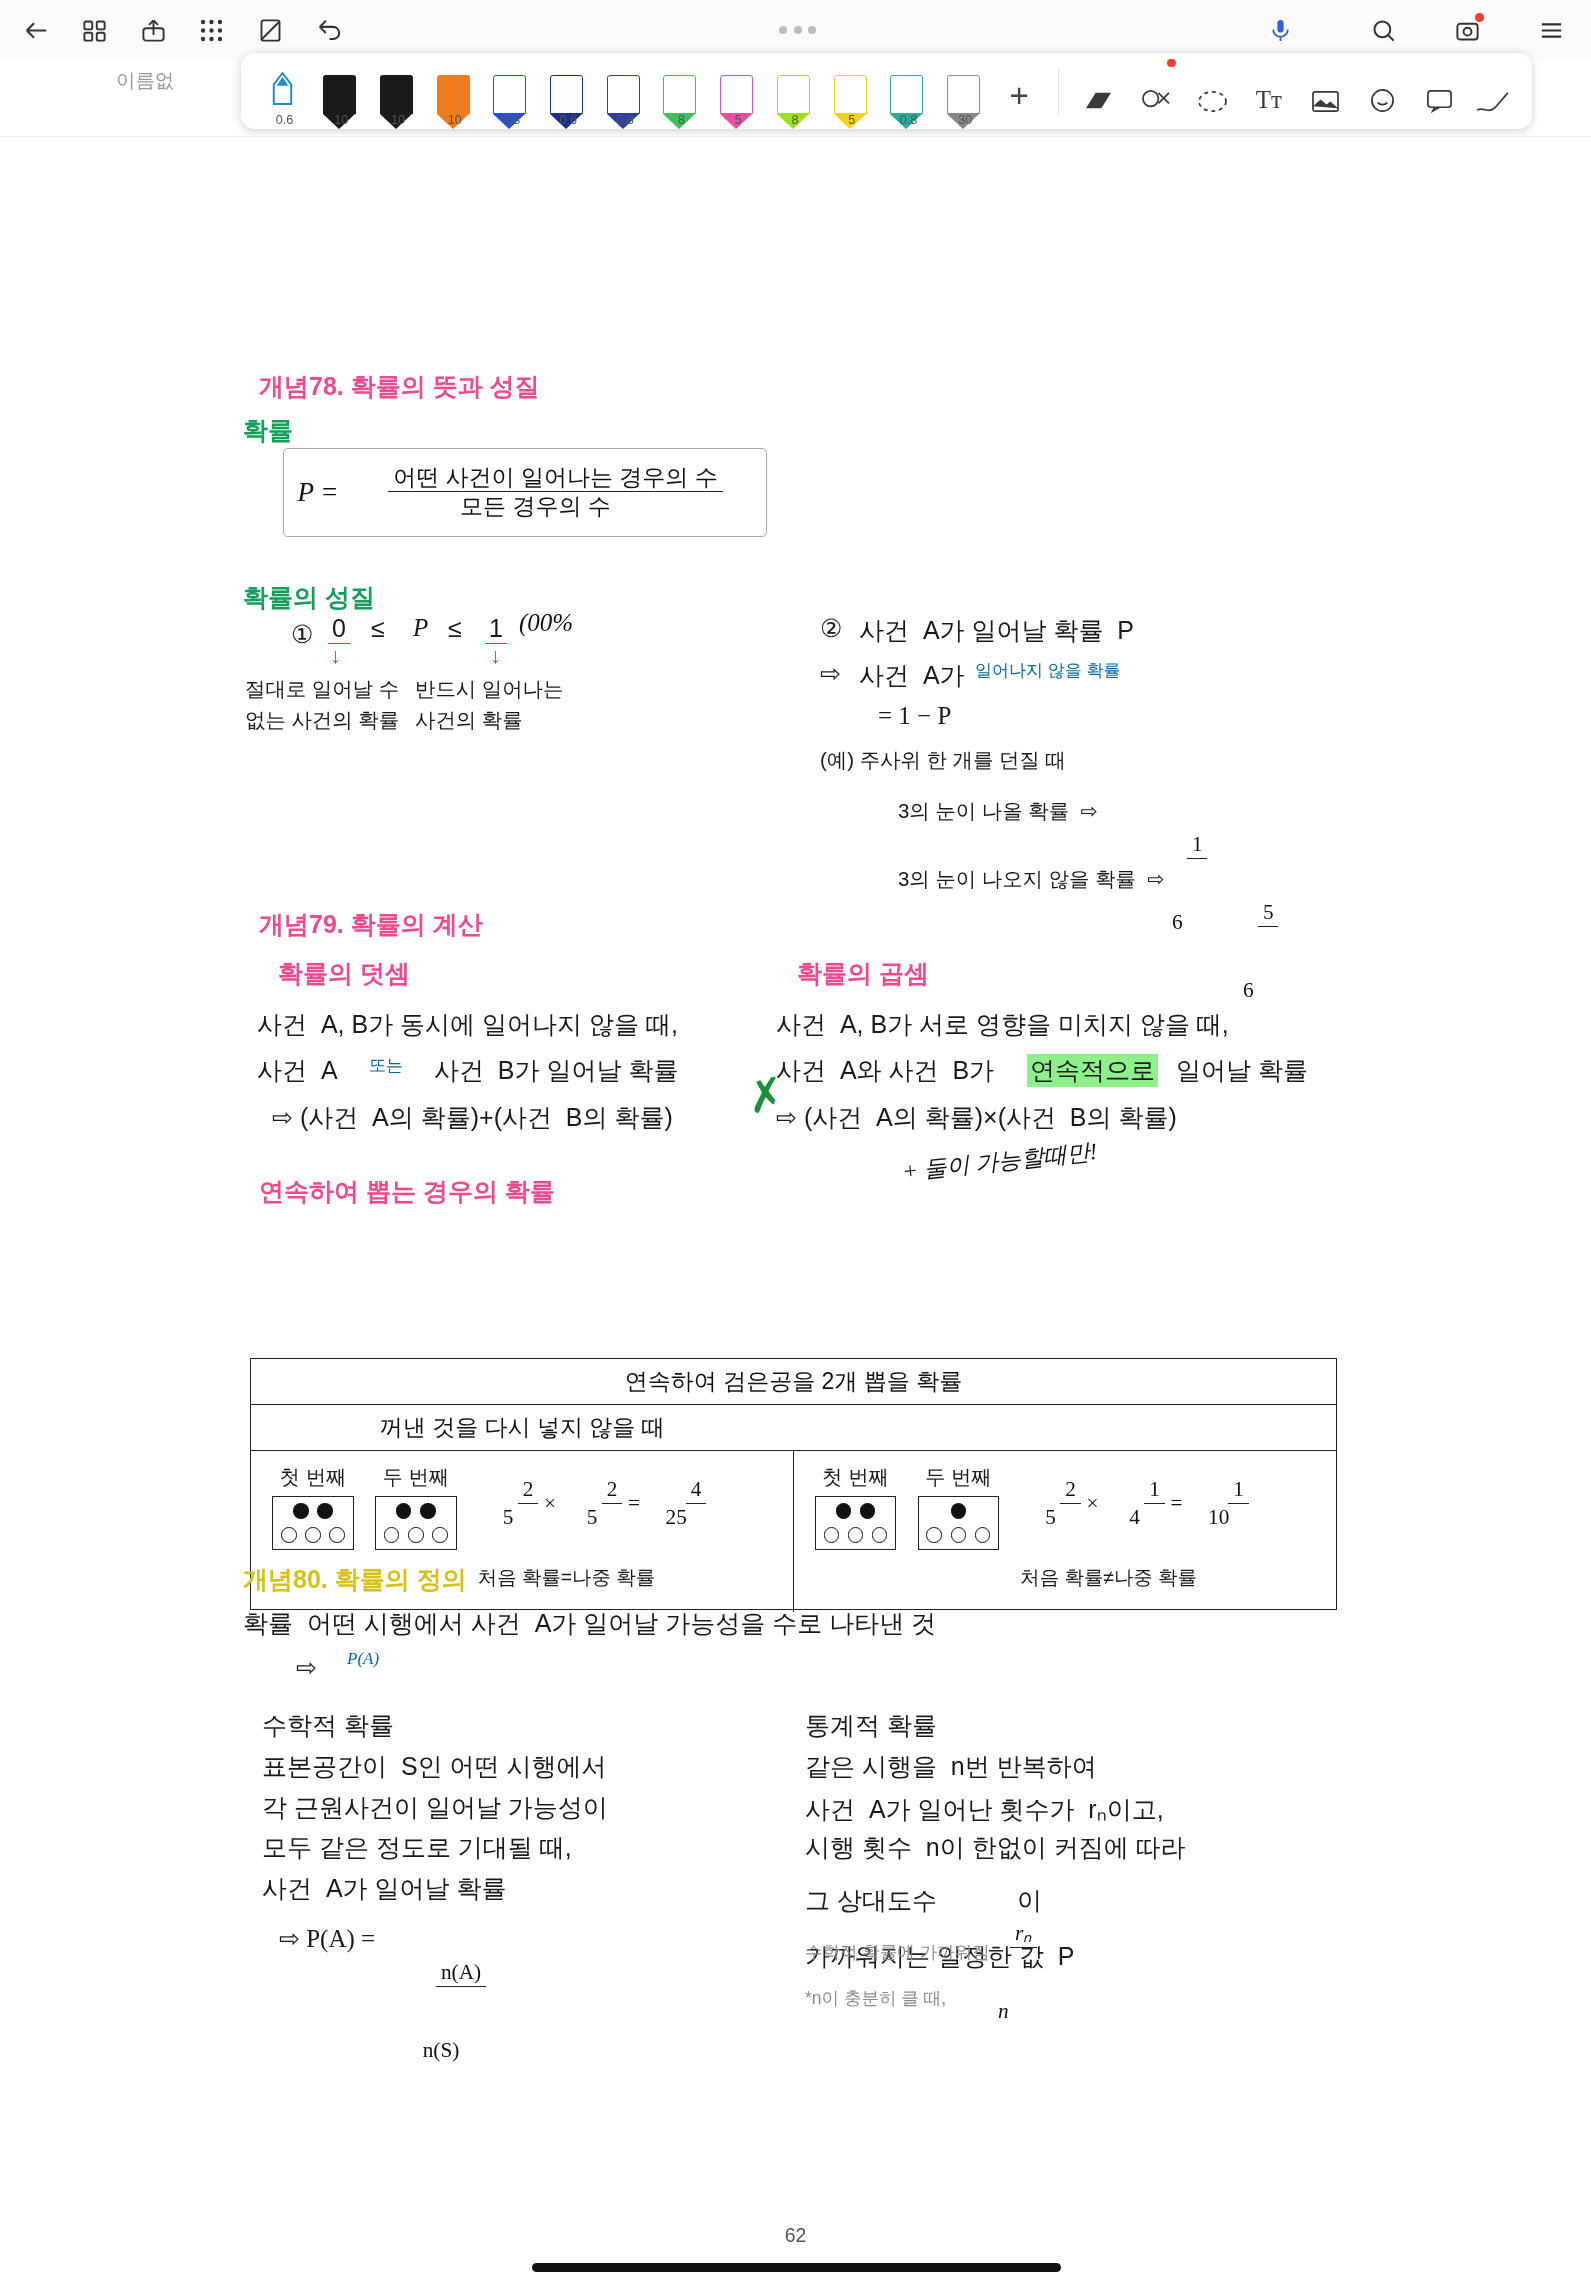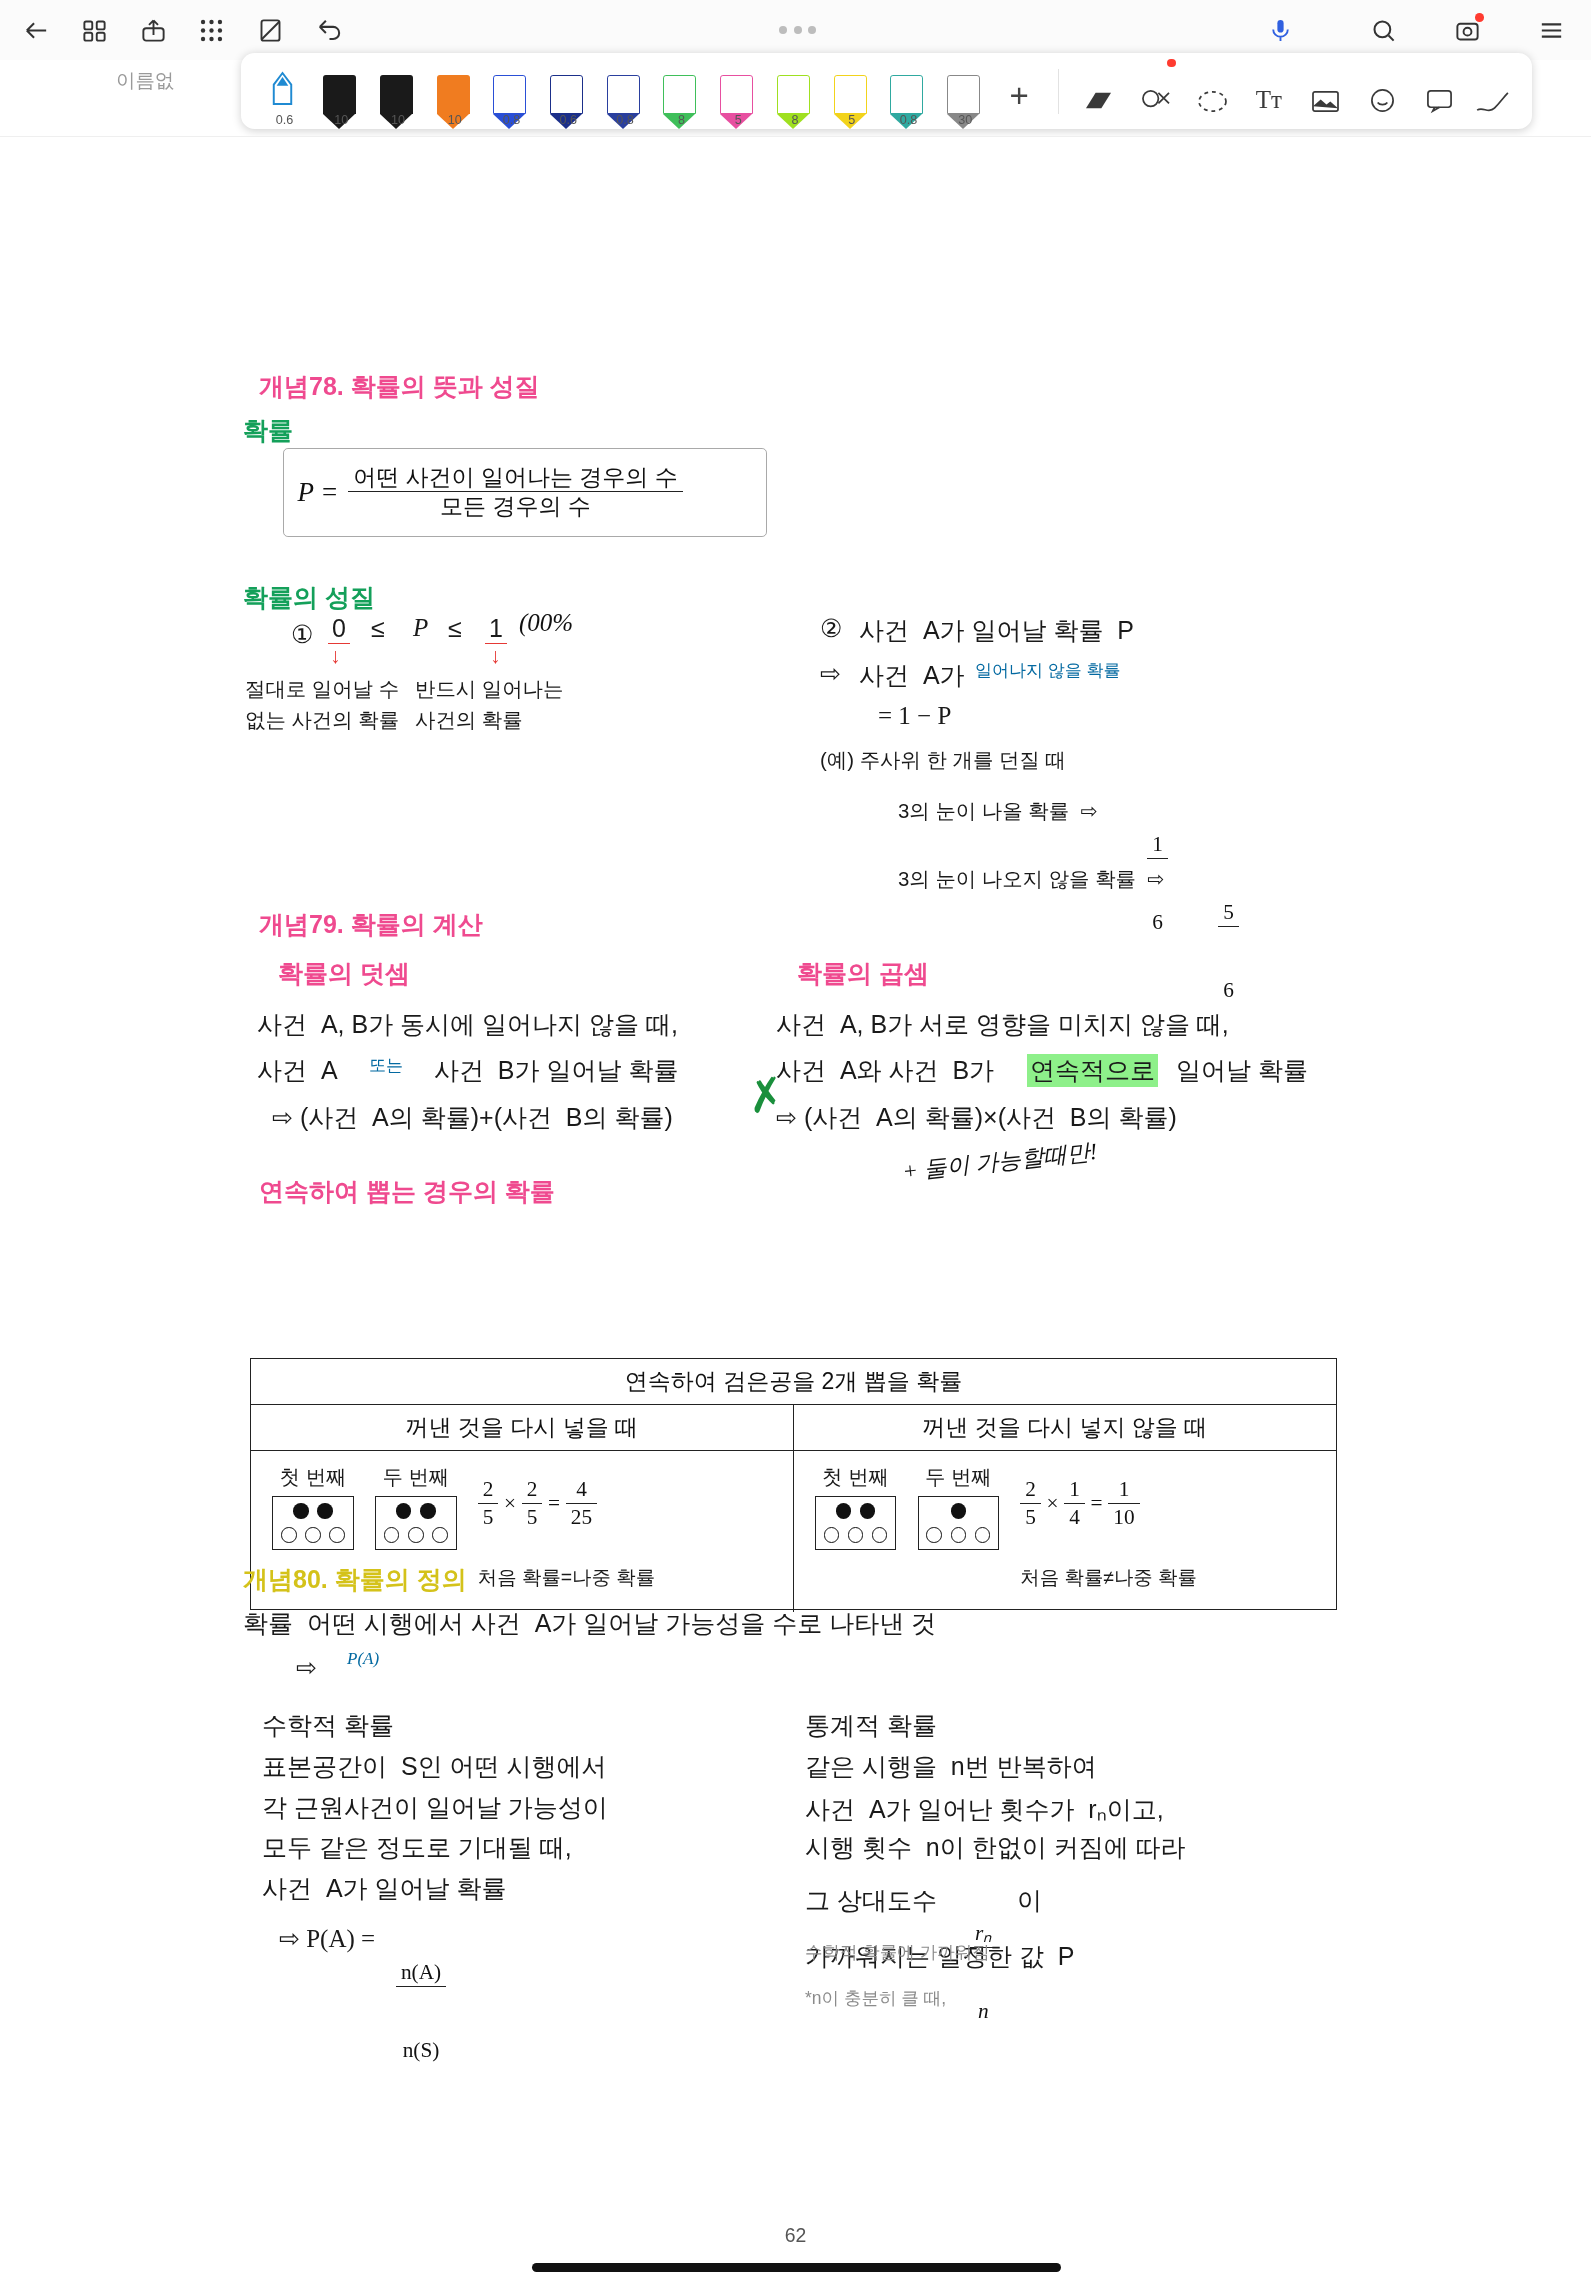--- a/index.html
+++ b/index.html
@@ -64,21 +64,21 @@
   .small-t{color:#1a1a1a;font-size:20.4px;}
   .gray-t{color:#8b8b8b;font-size:17.5px;}
   .red-t{color:#0369a1;font-size:17px;}
   .ital{font-family:"Liberation Serif", serif;font-style:italic;}
   .serif{font-family:"Liberation Serif", serif;}
 
   .formula-box{
     position:absolute;border:1px solid #a9a9a9;border-radius:4.9px;background:#fff;
   }
   .frac{display:inline-block;text-align:center;vertical-align:middle;}
-  .frac .num{display:block;padding:0 4.9px;border-bottom:1.6px solid #222;line-height:1.25;}
+  .frac .num{display:block;padding:0 4.9px;border-bottom:1.6px solid #222;line-height:1.25;margin-left:40px;}
   .frac .den{display:block;padding:0 4.9px;line-height:1.3;}
 
   .tbl{position:absolute;border:1.6px solid #222;box-sizing:border-box;}
   .tbl .row{display:flex;}
   .tbl .cell{box-sizing:border-box;display:flex;align-items:center;justify-content:center;}
 
   .balls{border:1.4px solid #222;box-sizing:border-box;padding:5.8px 7.8px;}
   .ball-row{display:flex;gap:8.7px;justify-content:center;}
   .b-black{width:15.5px;height:15.5px;border-radius:50%;background:#111;}
   .b-white{width:15.5px;height:15.5px;border-radius:50%;border:1.4px solid #111;box-sizing:border-box;}
@@ -386,21 +386,20 @@
 
   <div class="note hand" style="left:902px;top:1009px;font-size:23px;transform:rotate(-6deg);">+ 둘이 가능할때만!</div>
 
   <div class="note hd-pink" style="left:243px;top:1038px;">연속하여 뽑는 경우의 확률</div>
 
   <div class="tbl" style="left:250px;top:1221px;width:1087px;height:252px;">
     <div class="row" style="height:45px;border-bottom:1.6px solid #222;">
       <div class="cell" style="width:100%;font-size:23px;">연속하여 검은공을 2개 뽑을 확률</div>
     </div>
     <div class="row" style="height:45px;border-bottom:1.6px solid #222;">
-      <div class="cell" style="width:50%;border-right:1.6px solid #222;font-size:23px;">꺼낸 것을 다시 넣을 때</div>
       <div class="cell" style="width:50%;font-size:23px;">꺼낸 것을 다시 넣지 않을 때</div>
     </div>
     <div class="row" style="height:161px;">
 
       <div style="width:50%;border-right:1.6px solid #222;box-sizing:border-box;display:flex;align-items:flex-start;padding:11.6px 0 0 21.3px;">
         <div style="display:flex;flex-direction:column;align-items:center;margin-right:21.3px;">
           <div class="small-t">첫 번째</div>
           <div class="balls" style="margin-top:5.8px;">
             <div class="ball-row" style="margin-bottom:8.7px;">
                 <div class="b-black"></div>

